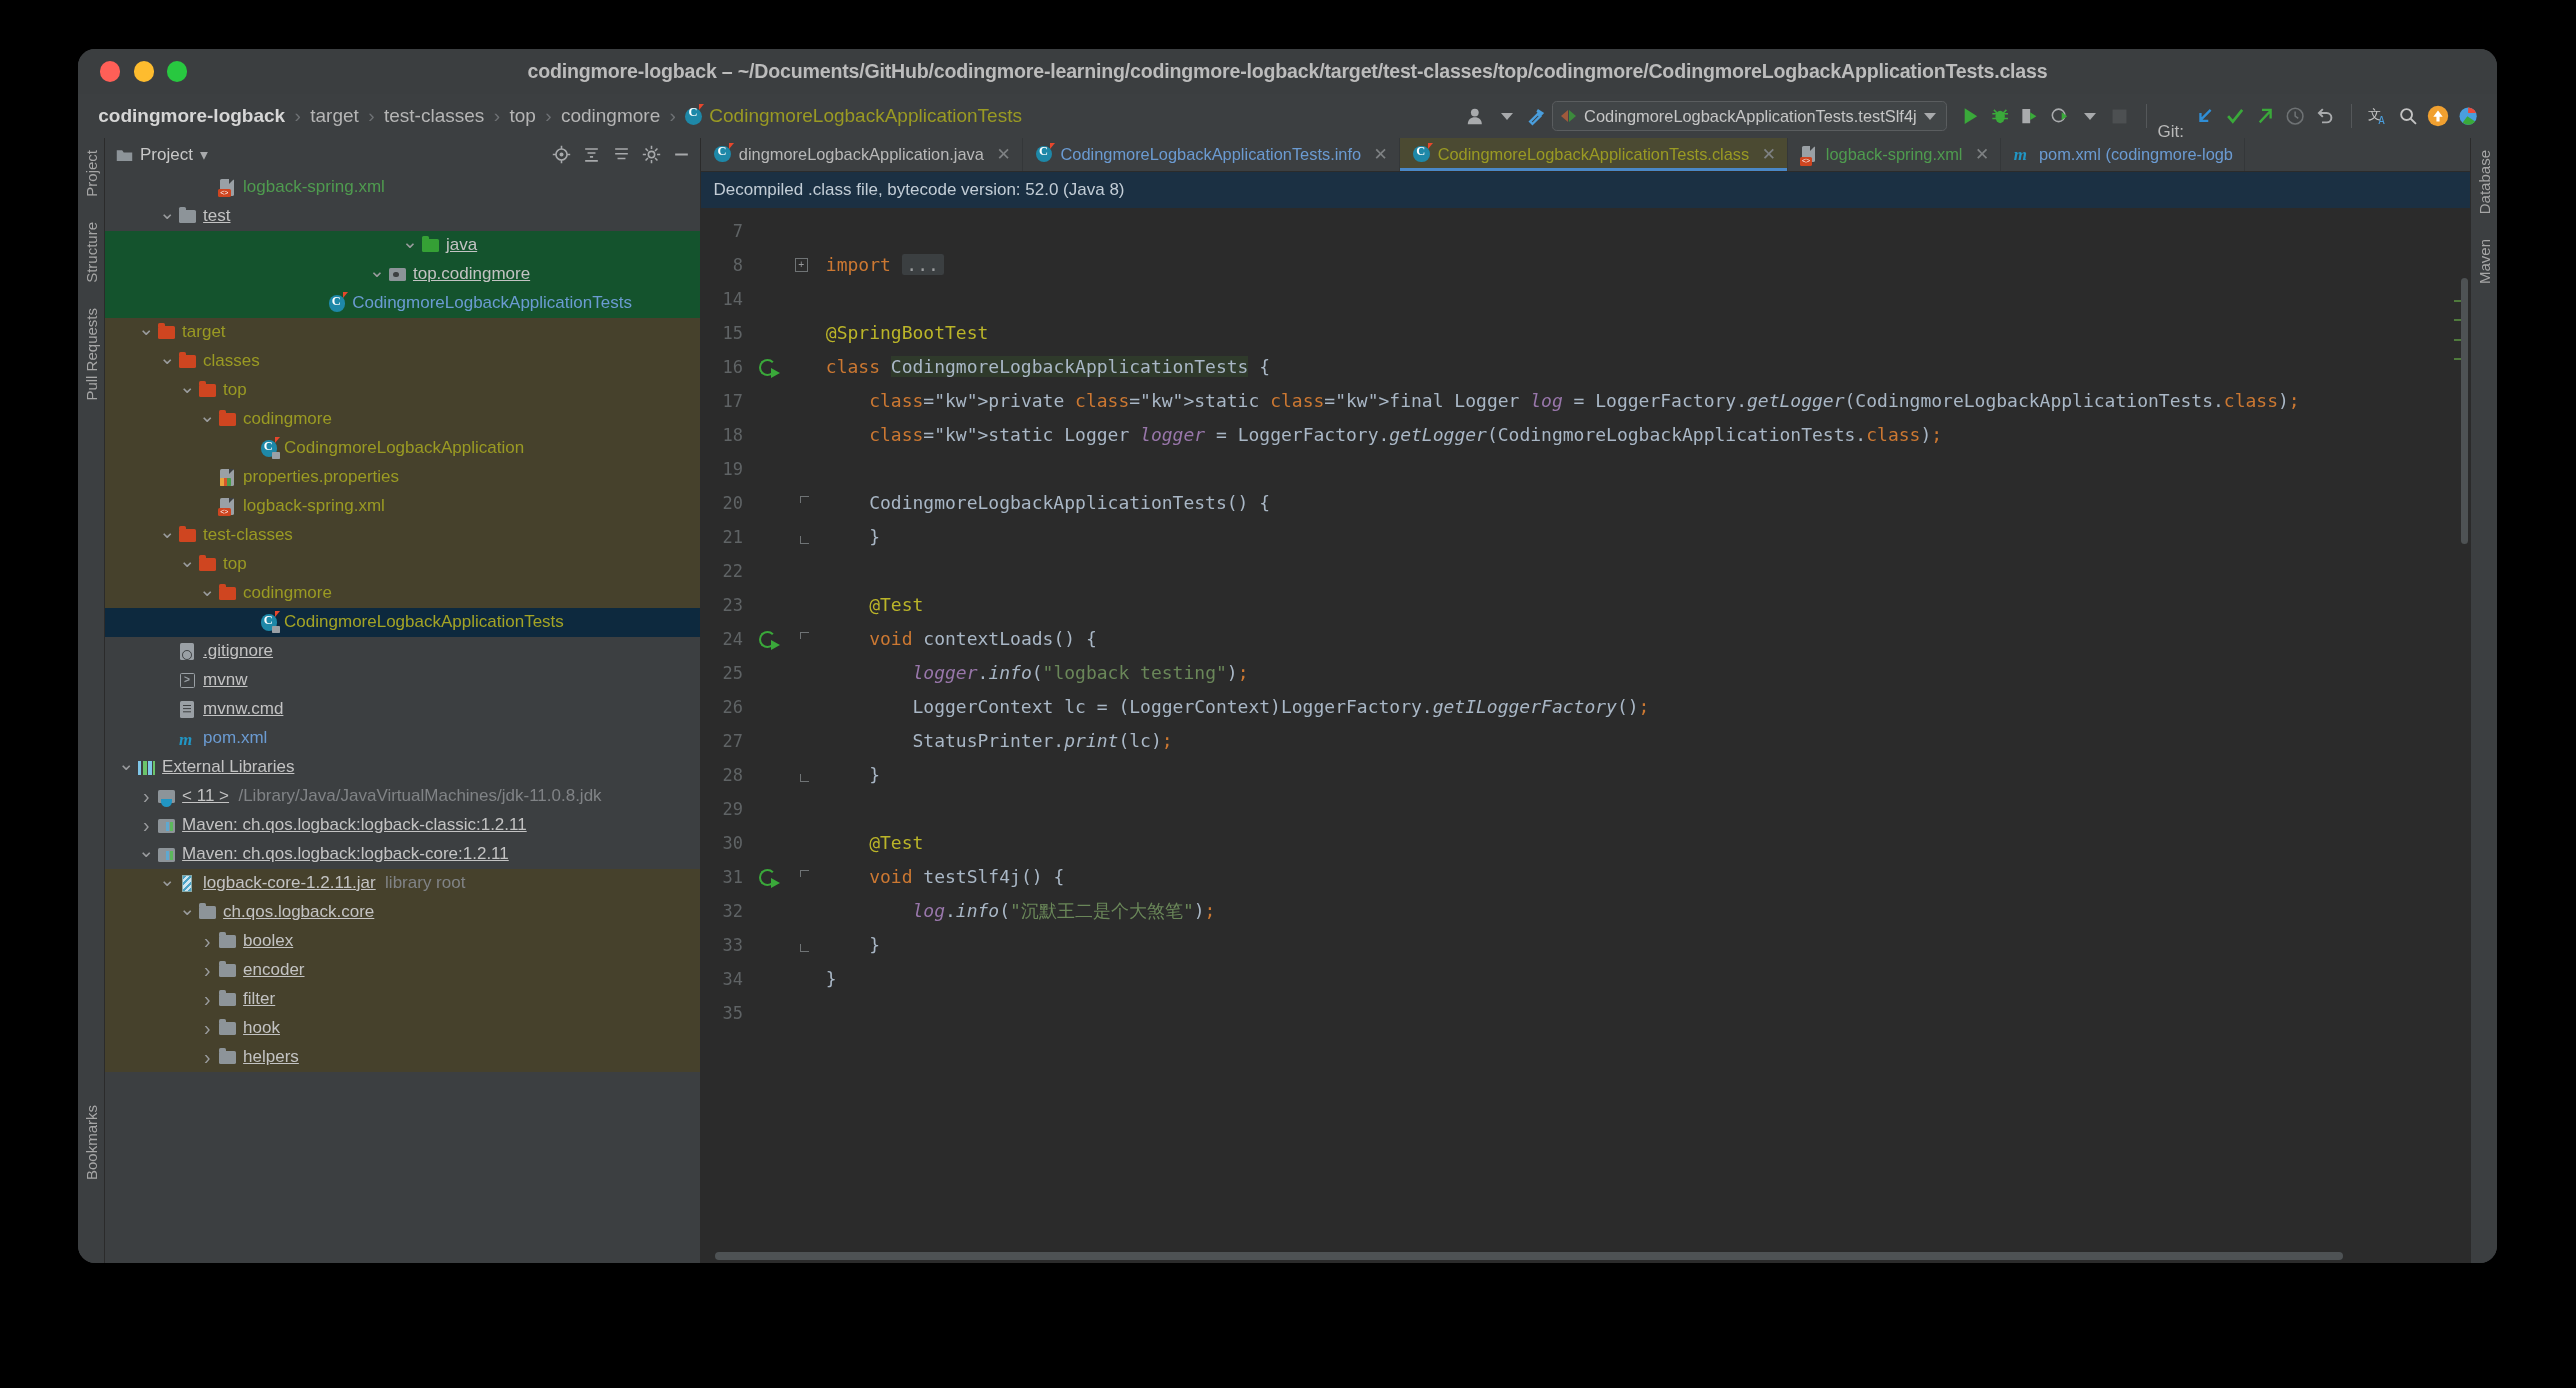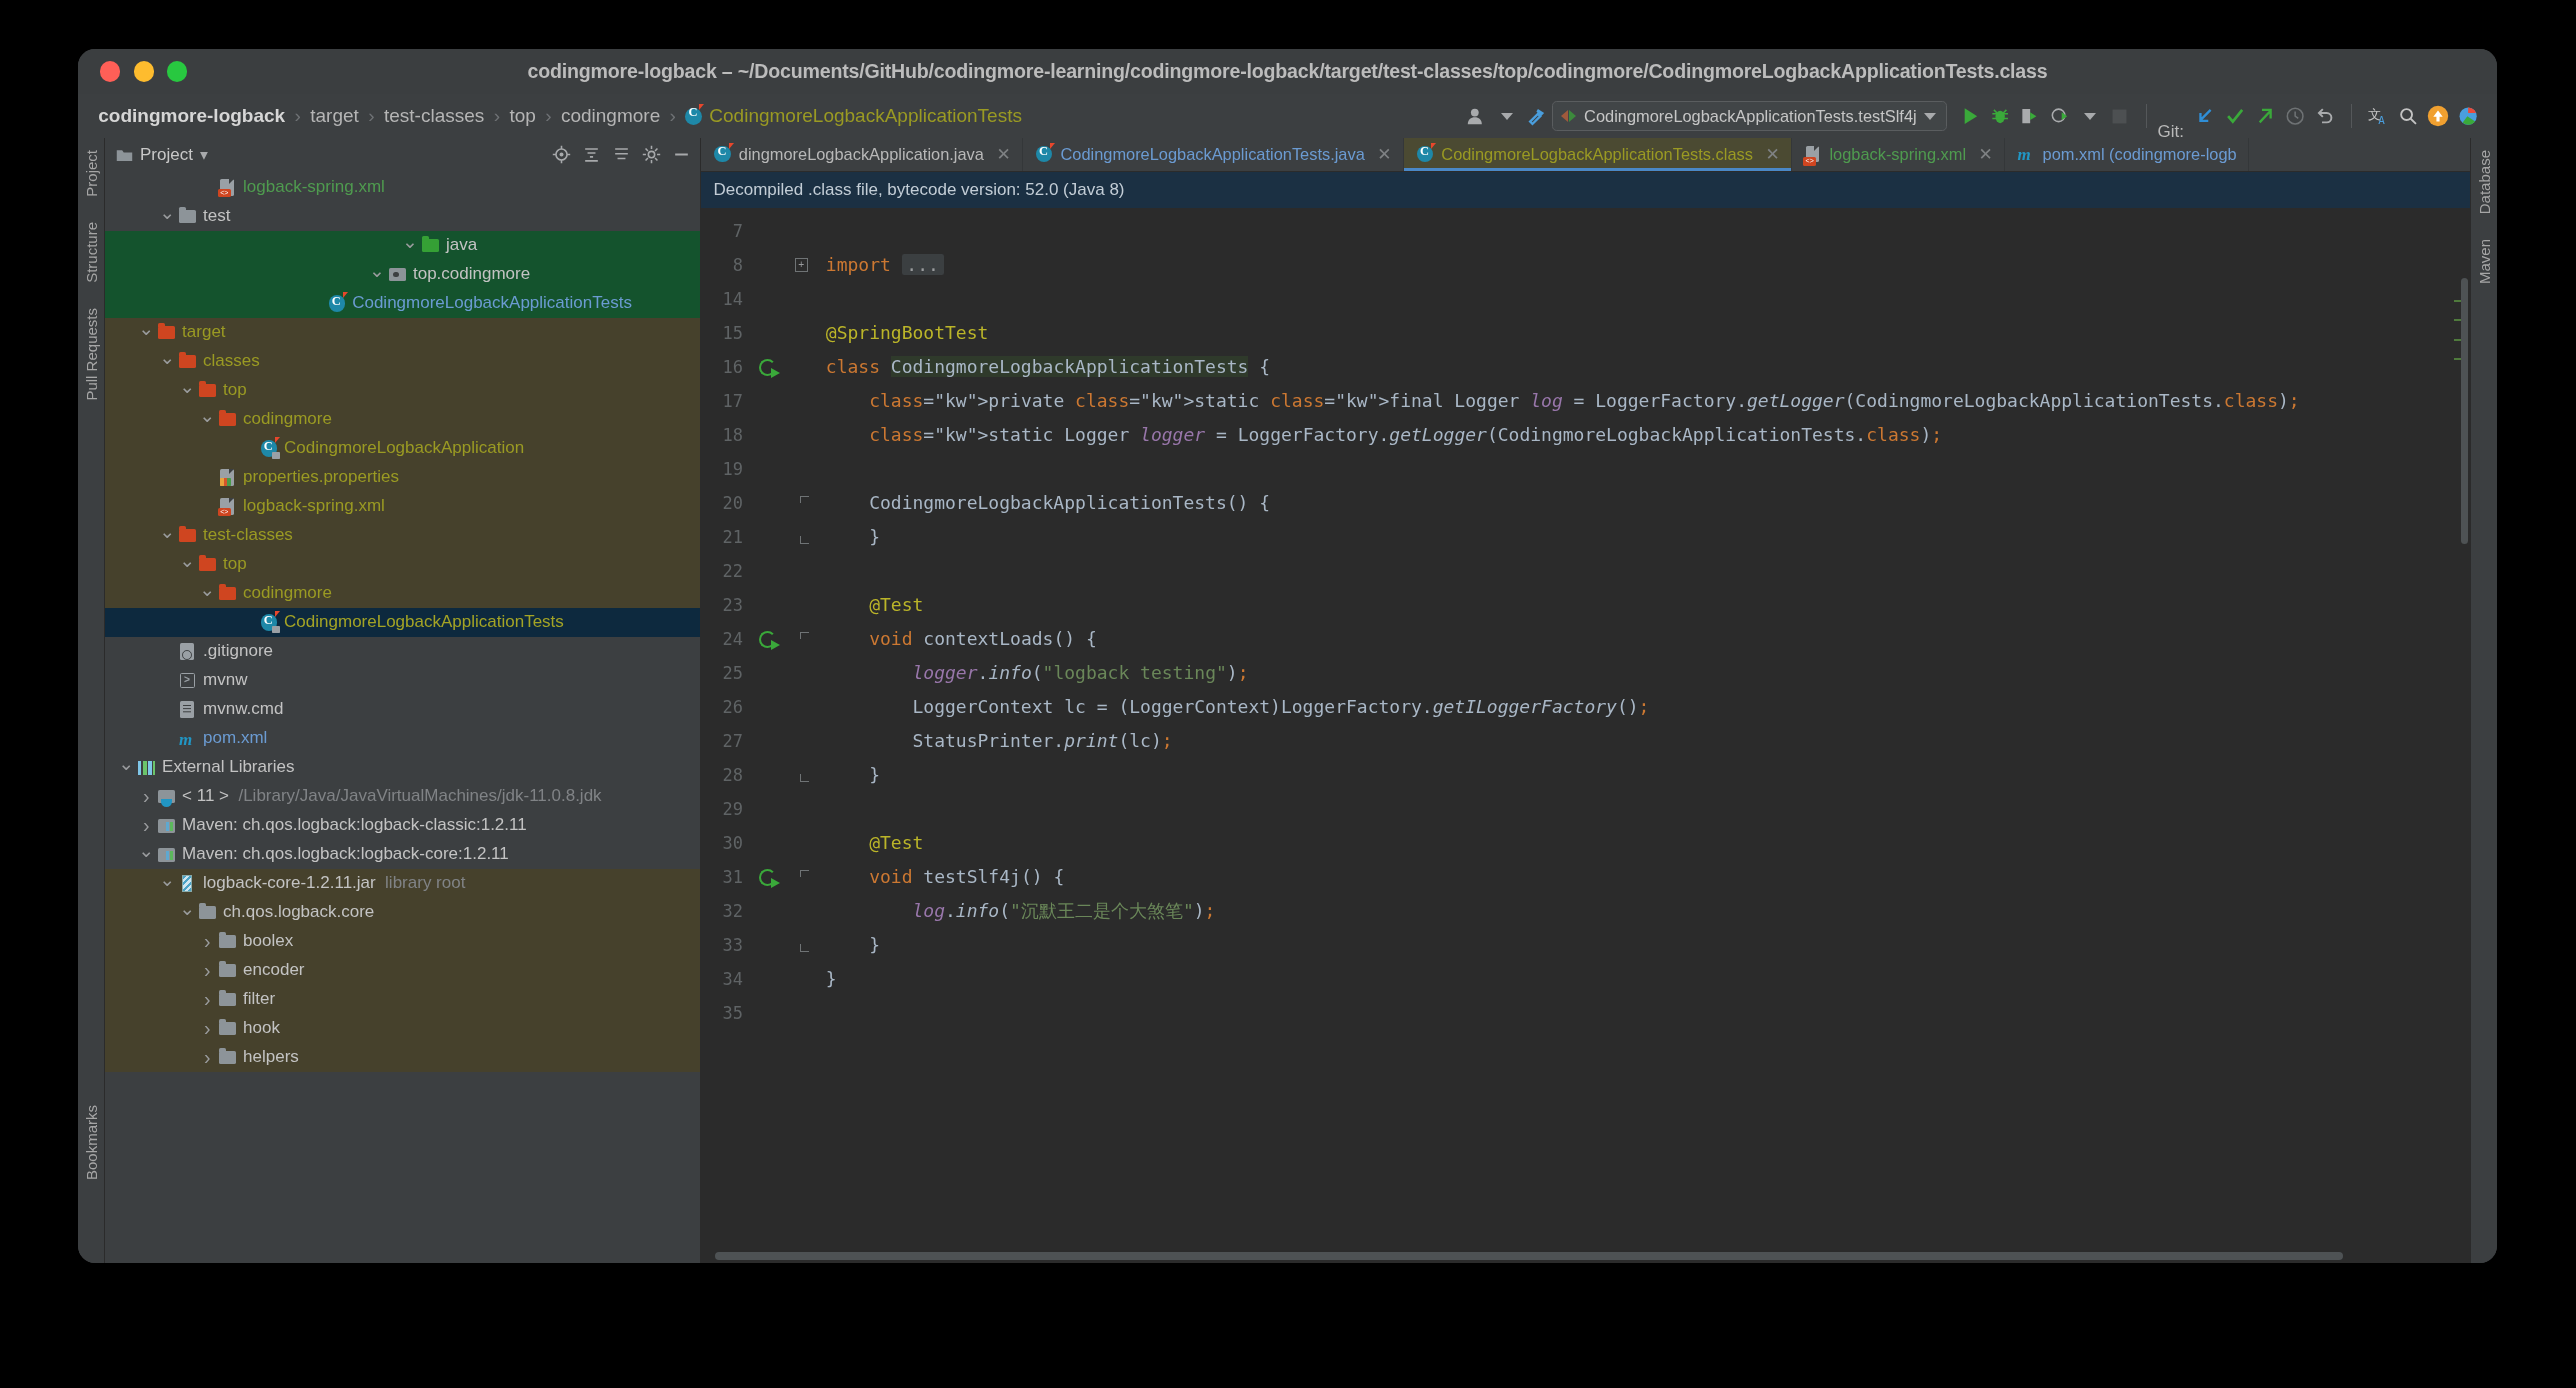--- a/index.html
+++ b/index.html
@@ -156,21 +156,21 @@
   .jdkico::after{content:"";position:absolute;left:3.1px;bottom:-3.9px;width:11px;height:7.8px;border-radius:0 0 5.5px 5.5px;background:#2196c4;}
   .jarico{position:absolute;left:4.7px;top:0.8px;width:10.2px;height:16.4px;
     background:repeating-linear-gradient(135deg,#4aa3c7 0 2.3px,#cfe6f0 2.3px 4.7px);border:0.8px solid #8aa;}
   .gitico{position:absolute;left:3.1px;top:0.8px;width:13.3px;height:16.4px;background:#9aa0a5;border-radius:1.6px;}
   .gitico::after{content:"";position:absolute;left:1.6px;bottom:0px;width:7.8px;height:7.8px;border:1.6px solid #3c3f41;border-radius:50%;}
   .shico{position:absolute;left:2.3px;top:1.6px;width:15px;height:15px;border:1.6px solid #9aa0a5;border-radius:1.6px;
     color:#9aa0a5;font-size:10.2px;line-height:12.5px;text-align:center;font-weight:bold;}
   .cmdico{position:absolute;left:3.1px;top:0.8px;width:13.3px;height:16.4px;background:#9aa0a5;border-radius:1.6px;}
   .cmdico::after{content:"";position:absolute;left:2.3px;top:3.9px;width:8.6px;height:0.8px;
     box-shadow:0 0 0 0 #3c3f41,0 3.1px 0 0 #3c3f41,0 6.3px 0 0 #3c3f41;background:#3c3f41;}
-  .lbl.white{color:#c3c3c3;}
+  .lbl.white{color:#c3c3c3;text-decoration:underline;}
   .lbl.yellow{color:#9a9a23;}
   .lbl.green{color:#4f9b4f;}
   .lbl.blue{color:#6b9bd2;}
   .lbl.dim{color:#808386; margin-left:9.4px;}
   .lbl.selyellow{color:#a4a425;}
   
   #editor-col { flex:1; display:flex; flex-direction:column; background:#2b2b2b; min-width:0; }
   #tabs {
     height: 34px; background:#3c3f41; display:flex; align-items:stretch;
     overflow:hidden; border-bottom:0.8px solid #2b2b2b;
@@ -699,21 +699,21 @@
             <span class="tico">
               <span class="jclass"></span>
             </span>
             <span>dingmoreLogbackApplication.java</span>
             <span class="x">✕</span>
           </div>
           <div class="tab blue">
             <span class="tico">
               <span class="jclass"></span>
             </span>
-            <span>CodingmoreLogbackApplicationTests.java</span>
+            <span>CodingmoreLogbackApplicationTests.info</span>
             <span class="x">✕</span>
           </div>
           <div class="tab active-class">
             <span class="tico">
               <span class="jclass"></span>
             </span>
             <span>CodingmoreLogbackApplicationTests.class</span>
             <span class="x">✕</span>
             <span class="tab-underline"></span>
           </div>

